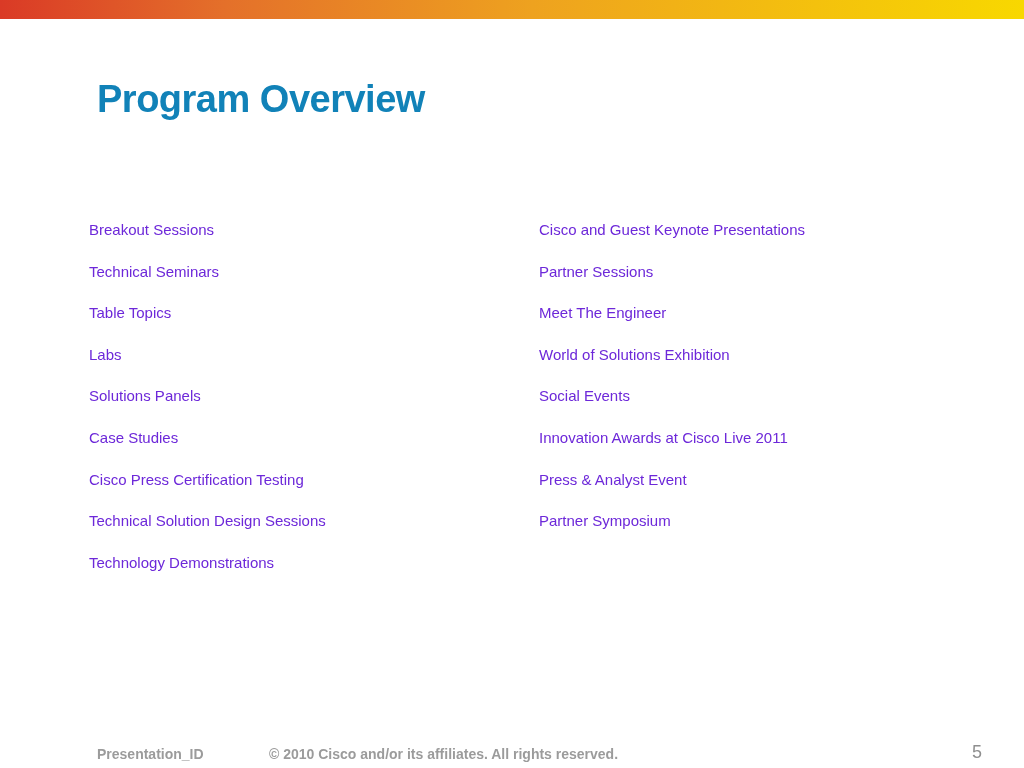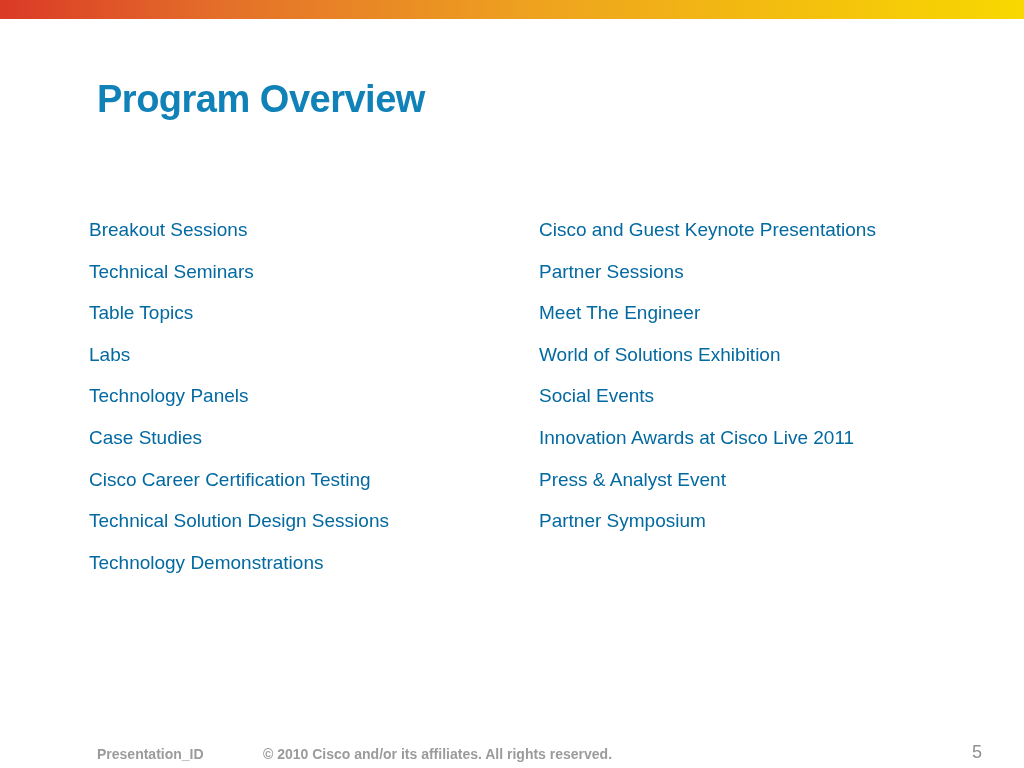--- a/index.html
+++ b/index.html
@@ -27,36 +27,36 @@
     white-space: nowrap;
   }
   .list-column {
     position: absolute;
     top: 209px;
     width: 440px;
   }
   .list-column.left  { left: 89px; }
   .list-column.right { left: 539px; }
   .list-item {
-    font-size: 19px;
+    font-size: 15px;
     line-height: 41.6px;
-    color: #0369a1;
+    color: #6d28d9;
     white-space: nowrap;
   }
   .footer-text {
     position: absolute;
     top: 748px;
     font-size: 14px;
     line-height: 12px;
     color: #9b9b9b;
     white-space: nowrap;
     font-weight: bold;
   }
   .footer-presentation-id { left: 97px; }
-  .footer-copyright      { left: 263px; }
+  .footer-copyright      { left: 269px; }
   .footer-confidential   { left: 493px; margin-top: 28px; }
   .page-number {
     position: absolute;
     top: 743px; left: 972px;
     font-size: 18px;
     line-height: 18px;
     color: #8f8f8f;
   }
 </style>
 </head>
@@ -64,23 +64,23 @@
 
 <div class="top-gradient-bar"></div>
 
 <h1 class="slide-title">Program Overview</h1>
 
 <div class="list-column left">
     <div class="list-item">Breakout Sessions</div>
     <div class="list-item">Technical Seminars</div>
     <div class="list-item">Table Topics</div>
     <div class="list-item">Labs</div>
-    <div class="list-item">Technology Panels</div>
+    <div class="list-item">Solutions Panels</div>
     <div class="list-item">Case Studies</div>
-    <div class="list-item">Cisco Career Certification Testing</div>
+    <div class="list-item">Cisco Press Certification Testing</div>
     <div class="list-item">Technical Solution Design Sessions</div>
     <div class="list-item">Technology Demonstrations</div>
   </div>
 
 <div class="list-column right">
     <div class="list-item">Cisco and Guest Keynote Presentations</div>
     <div class="list-item">Partner Sessions</div>
     <div class="list-item">Meet The Engineer</div>
     <div class="list-item">World of Solutions Exhibition</div>
     <div class="list-item">Social Events</div>

